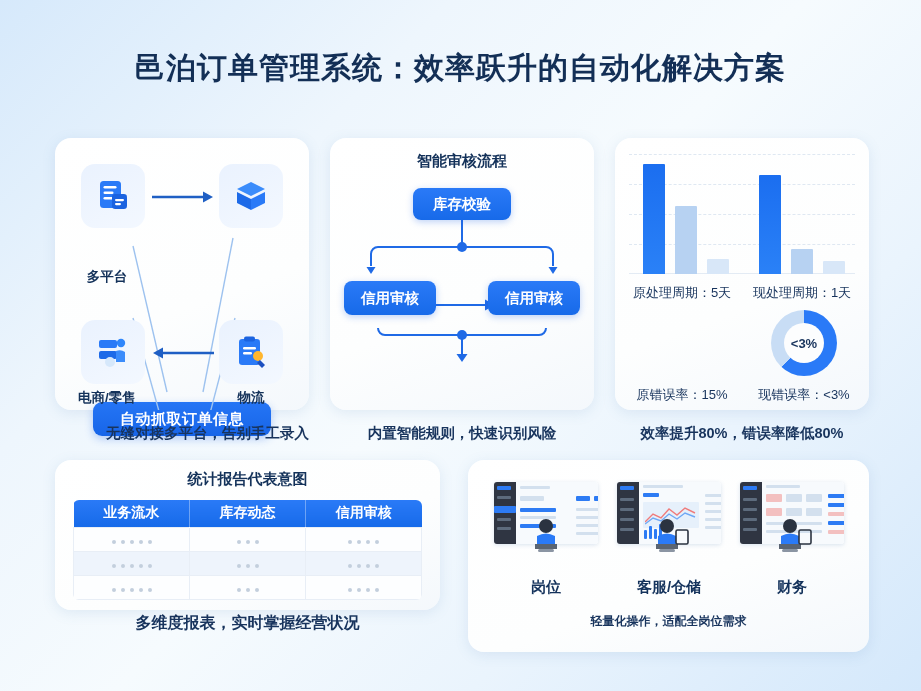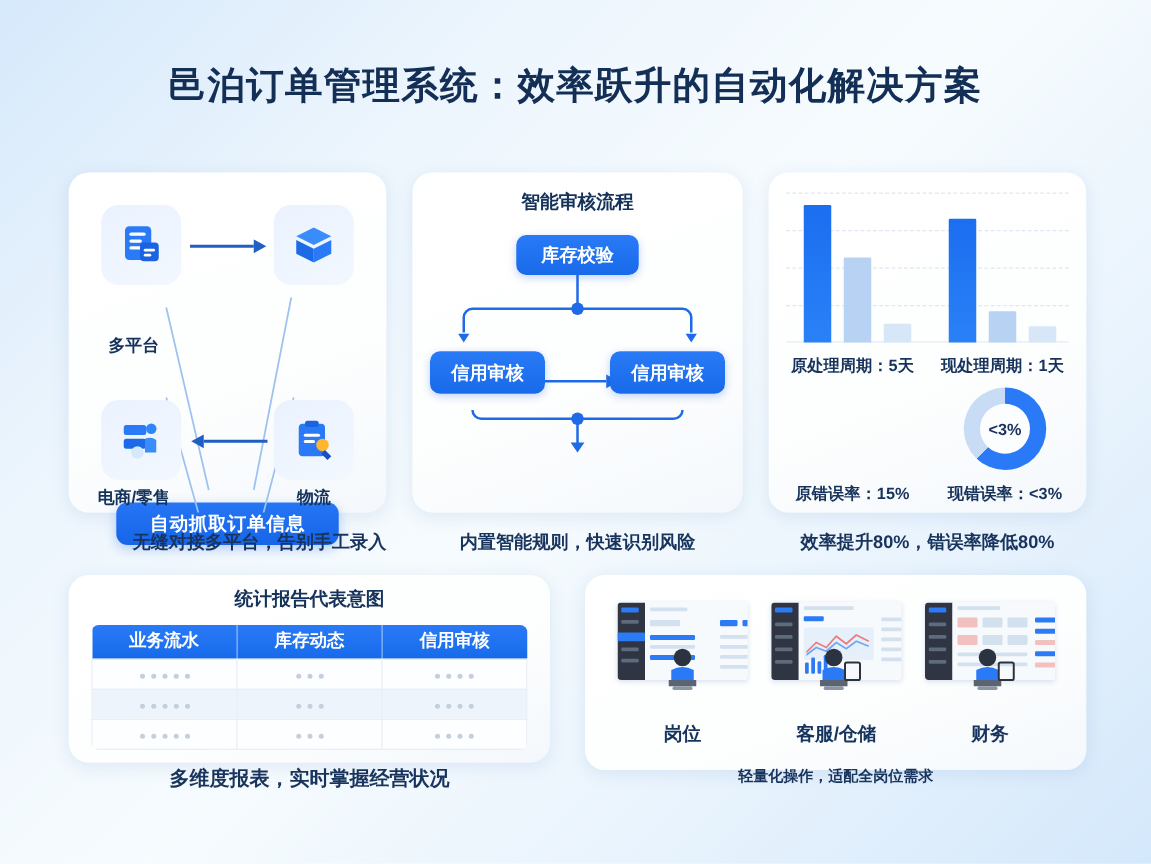--- a/index.html
+++ b/index.html
@@ -74,21 +74,21 @@
   }
   .bar { position: absolute; bottom: 0; border-radius: 1px 1px 0 0; }
   .bar.dark  { background: linear-gradient(180deg,#1b6ef0,#2a81f7); }
   .bar.mid   { background: #b7d2f2; }
   .bar.light { background: #d8e7f8; }
   .axis-base {
     position: absolute; left: 0; bottom: 0; width: 226px; height: 1px;
     background: #e3ebf4;
   }
   .metric-label {
-    position: absolute; font-size: 13px; font-weight: bold; color: #17335c;
+    position: absolute; font-size: 13px; font-weight: normal; color: #17335c;
     text-align: center; white-space: nowrap;
   }
   .donut { position: absolute; width: 66px; height: 66px; border-radius: 50%; }
   .donut-hole {
     position: absolute; left: 13px; top: 13px; width: 40px; height: 40px;
     border-radius: 50%; background: #fcfdfe;
     display: flex; align-items: center; justify-content: center;
     font-size: 13px; font-weight: bold; color: #17335c;
   }
 
@@ -111,21 +111,21 @@
   #report-table th:last-child { border-right: none; }
   #report-table td {
     height: 24px; background: #fdfeff;
     border: 1px solid #e8eef6; text-align: center;
   }
   #report-table tr.alt td { background: #eef4fc; }
   .dots { display: inline-flex; gap: 5px; }
   .dots i { width: 4px; height: 4px; border-radius: 50%; background: #c3cfdd; display: block; }
 
   
-  #card-roles { left: 468px; top: 460px; width: 401px; height: 156px; }
+  #card-roles { left: 468px; top: 460px; width: 401px; height: 192px; }
   .role { position: absolute; top: 22px; width: 120px; }
   .role-label {
     position: absolute; top: 96px; width: 120px; text-align: center;
     font-size: 15px; font-weight: bold; color: #15335c;
   }
   .screen {
     position: absolute; left: 8px; top: 0; width: 104px; height: 62px;
     background: #fff; border-radius: 3px;
     box-shadow: 0 1px 4px rgba(90,130,180,.22);
     overflow: hidden; display: flex;

